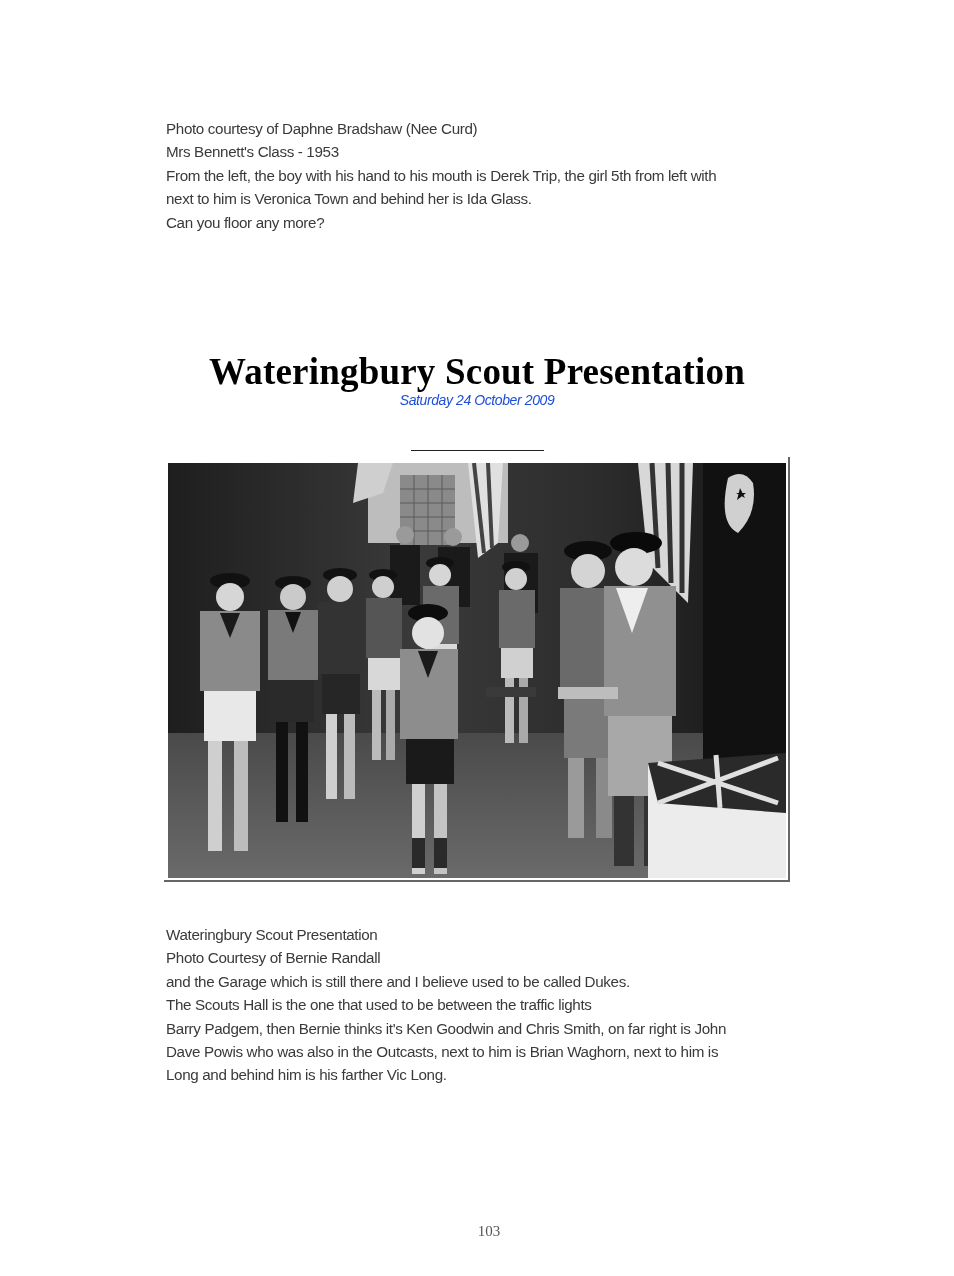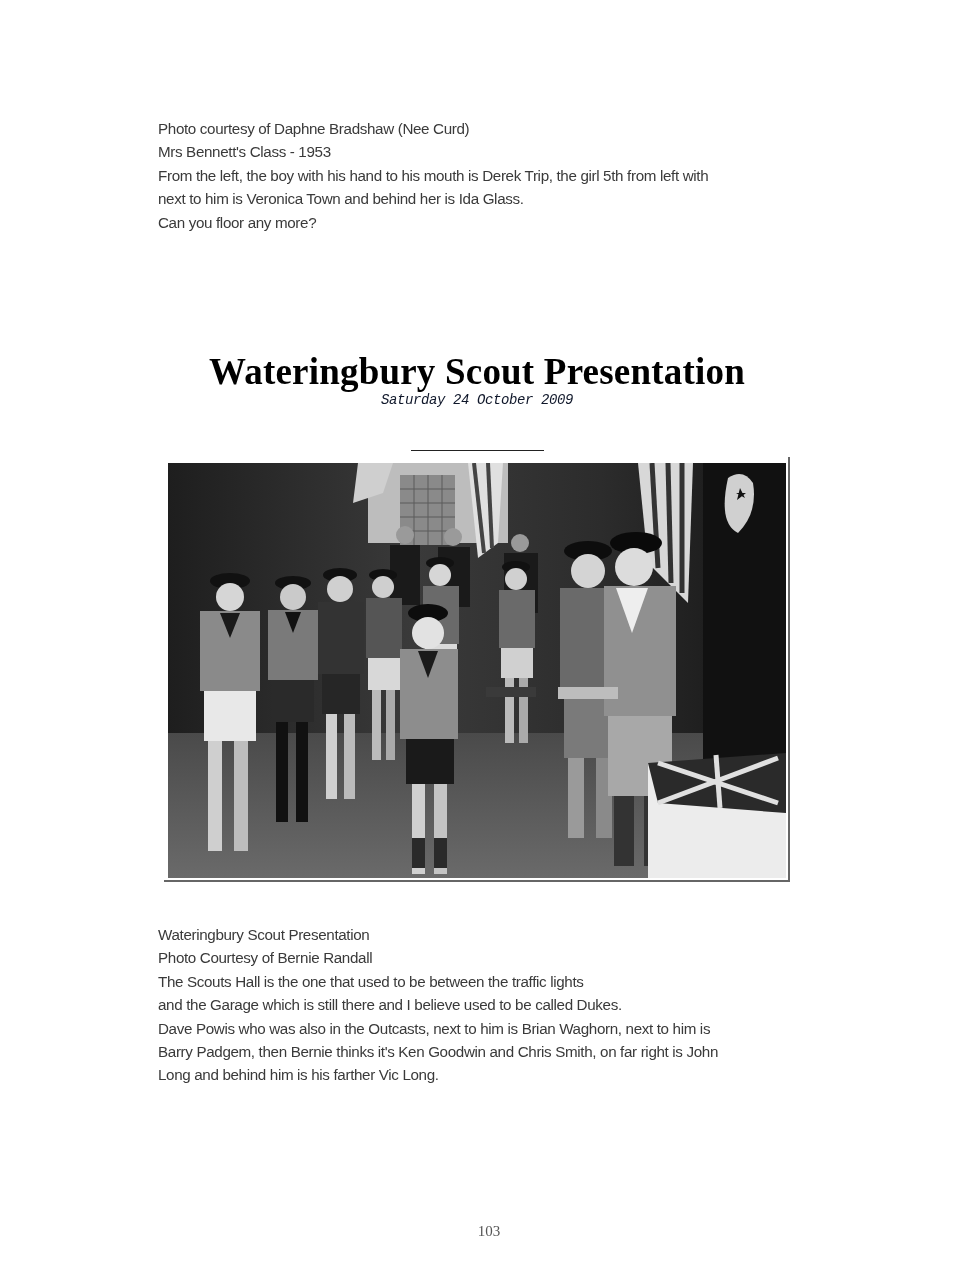--- a/index.html
+++ b/index.html
@@ -1,35 +1,35 @@
 <!DOCTYPE html>
 <html><head>
   <meta charset="utf-8">
   <style>
     html, body { margin: 0; padding: 0; background: #ffffff; }
     body { width: 954px; height: 1276px; position: relative; overflow: hidden; }
     .page { position: absolute; left: 0; top: 0; width: 954px; height: 1276px; background: #fff; }
     .para {
-      position: absolute; left: 158px; width: 638px;
+      position: absolute; left: 166px; width: 638px;
       font-family: "Liberation Sans", "DejaVu Sans", sans-serif;
       font-size: 15.2px; line-height: 23.4px; color: #3a3a3a;
       letter-spacing: -0.35px;
     }
     .para .line { display: block; white-space: nowrap; }
     #top-caption { top: 117px; }
     #bottom-caption { top: 923px; }
     .title {
       position: absolute; left: 0; width: 954px; top: 350px; text-align: center;
       font-family: "Liberation Serif", "DejaVu Serif", serif;
       font-weight: bold; font-size: 37px; color: #000; letter-spacing: 0.2px;
     }
     .subtitle {
       position: absolute; left: 0; width: 954px; top: 392px; text-align: center;
-      font-family: Liberation Mono, monospace;
-      font-style: italic; font-size: 14px; color: #0f172a; letter-spacing: -0.4px;
+      font-family: Liberation Sans, sans-serif;
+      font-style: italic; font-size: 14px; color: #1d4ed8; letter-spacing: -0.4px;
     }
     .rule { position: absolute; left: 411px; top: 450px; width: 133px; height: 1px; background: #222; }
     .photo-frame {
       position: absolute; left: 164px; top: 457px; width: 626px; height: 425px;
       border-right: 2px solid #666; border-bottom: 2px solid #666; box-sizing: border-box;
       background: #fff;
     }
     .photo {
       position: absolute; left: 168px; top: 463px; width: 618px; height: 415px;
       background: #2a2a2a; overflow: hidden;
@@ -206,21 +206,21 @@
           <line x1="490" y1="340" x2="610" y2="295"></line>
           <line x1="548" y1="292" x2="552" y2="345"></line>
         </g>
       </g>
     </svg>
   </div>
 
   <div class="para" id="bottom-caption">
     <span class="line">Wateringbury Scout Presentation</span>
     <span class="line">Photo Courtesy of Bernie Randall</span>
+    <span class="line">and the Garage which is still there and I believe used to be called Dukes.</span>
     <span class="line">The Scouts Hall is the one that used to be between the traffic lights</span>
-    <span class="line">and the Garage which is still there and I believe used to be called Dukes.</span>
+    <span class="line">Barry Padgem, then Bernie thinks it's Ken Goodwin and Chris Smith, on far right is John</span>
     <span class="line">Dave Powis who was also in the Outcasts, next to him is Brian Waghorn, next to him is</span>
-    <span class="line">Barry Padgem, then Bernie thinks it's Ken Goodwin and Chris Smith, on far right is John</span>
     <span class="line">Long and behind him is his farther Vic Long.</span>
   </div>
 
   <div class="page-number">103</div>
 </div>
 
 </body></html>

